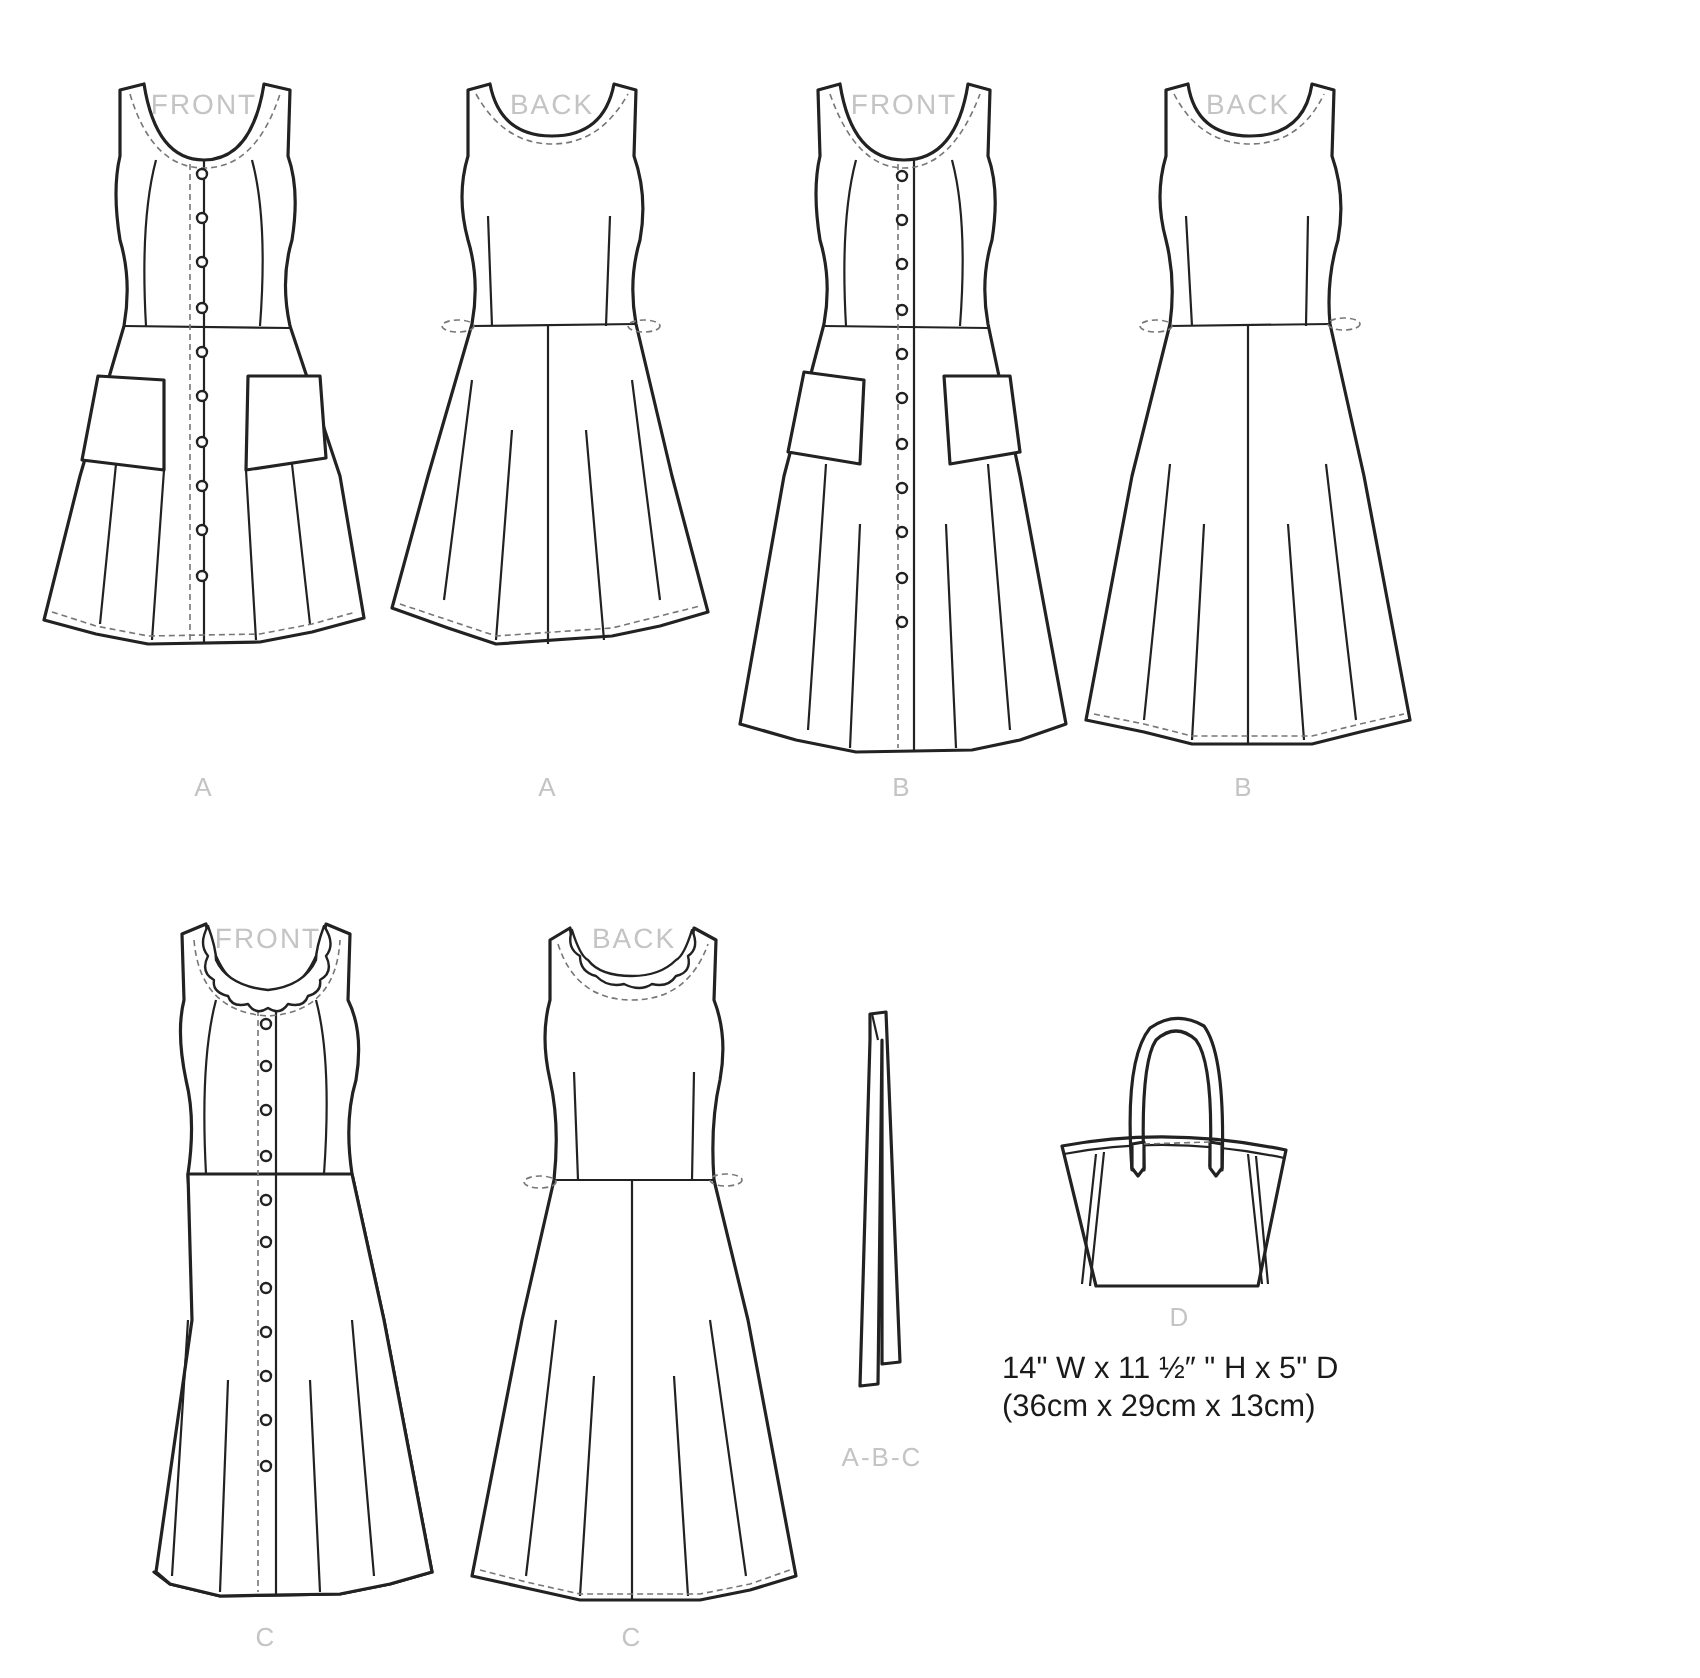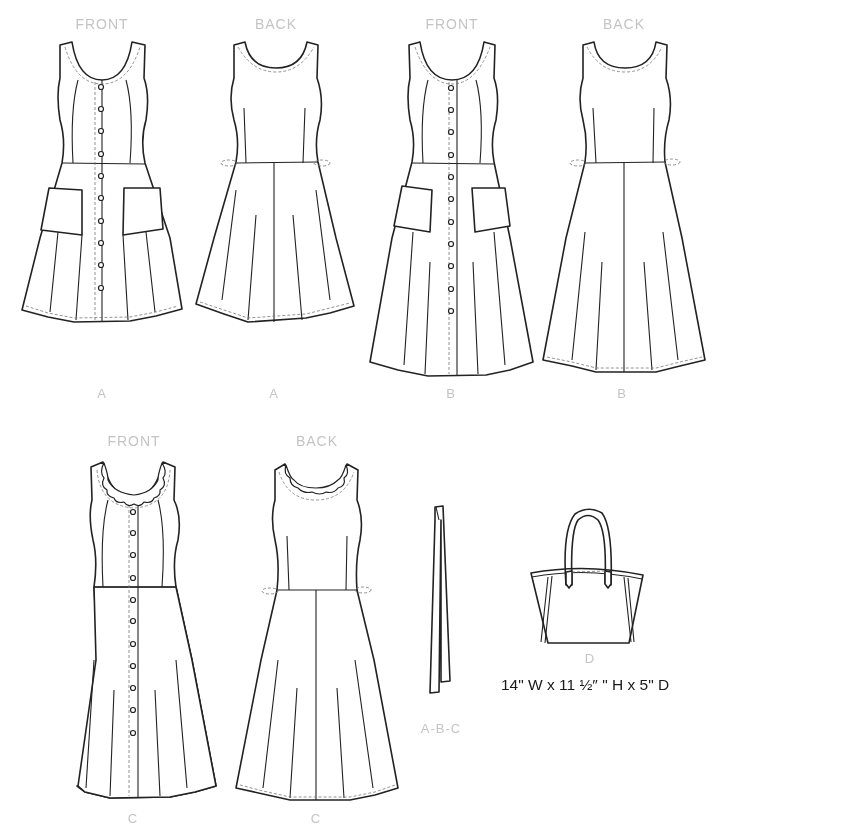--- a/index.html
+++ b/index.html
@@ -1,20 +1,20 @@
 <!DOCTYPE html>
 <html><head>
 <meta charset="utf-8">
 <style>
   html, body { margin: 0; padding: 0; background: #ffffff; }
   body { width: 850px; height: 839px; position: relative; overflow: hidden;
          font-family: "Liberation Sans", sans-serif; }
   .lbl { position: absolute; color: #c4c4c4; font-size: 13px; letter-spacing: 1px;
          font-family: "Liberation Sans", sans-serif; text-align: center; transform: translateX(-50%); white-space: nowrap; }
-  .lbl.view { font-size: 14px; }
+  .lbl.view { font-size: 14px; margin-top: 28px; }
   .lbl.code { font-size: 13px; }
   .fig { position: absolute; }
   .fig svg { display: block; overflow: visible; }
   .dims { position: absolute; left: 501px; top: 675px; color: #1a1a1a;
           font-family: "Liberation Sans", sans-serif; font-size: 15.5px; line-height: 19px; }
   .dims div { white-space: nowrap; }
   .ln { fill: #ffffff; stroke: #222; stroke-width: 1.6; stroke-linejoin: round; stroke-linecap: round; }
   .thin { fill: none; stroke: #222; stroke-width: 1.1; }
   .dash { fill: none; stroke: #777; stroke-width: 0.8; stroke-dasharray: 3 2; }
   .btn { fill: #fff; stroke: #222; stroke-width: 1.2; }
@@ -177,13 +177,14 @@
   <path class="thin" d="M548,577 L541,642 M552,576 L545,643 M624,577 L631,642 M628,578 L634,642"></path>
   <path class="ln" style="fill:none" d="M566,585 Q562,530 575,514 Q588,505 602,513 Q613,528 611,585 L605,583 Q607,532 598,520 Q588,511 578,520 Q570,532 572,585 Z"></path>
   <path class="ln" style="fill:#fff" d="M566,572 L566,584 L569,588 L572,584 L572,571 Z"></path>
   <path class="ln" style="fill:#fff" d="M605,571 L605,584 L608,588 L611,584 L611,572 Z"></path>
   <path class="dash" d="M572,572 L605,571"></path>
 </svg>
 </div>
 
 <div class="dims">
   <div>14" W x 11 ½″ " H x 5" D</div>
+  <div>(36cm x 29cm x 13cm)</div>
 </div>
 
 </body></html>

